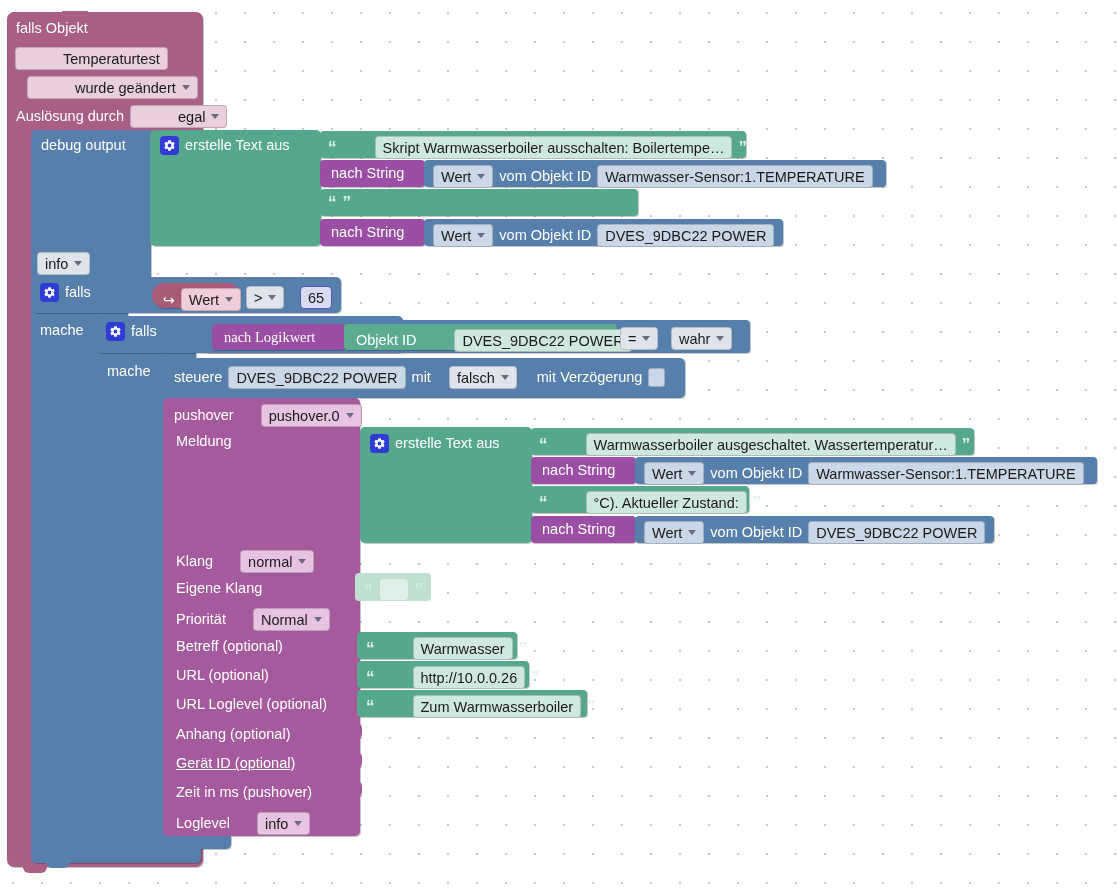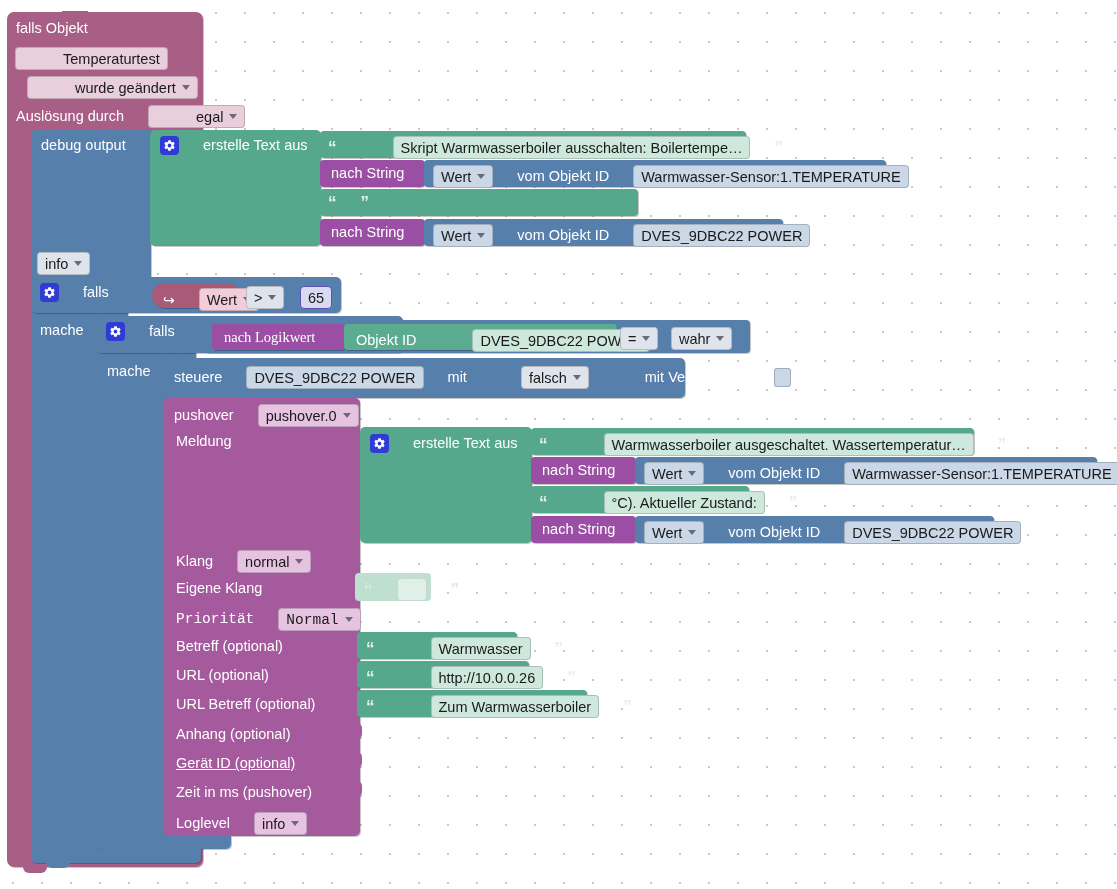--- a/index.html
+++ b/index.html
@@ -38,21 +38,21 @@
 
   
   .field{
     display:inline-flex;align-items:center;justify-content:center;
     height:21px;padding:0 7px;border-radius:4px;
     font-size:14.5px;color:#1a1a1a;white-space:nowrap;
     background:#e6e9f2;border:1px solid rgba(0,0,0,.18);
   }
   .field.light-pink{background:#e9cfdc;padding-left:47px;}
   .field.light-rose{background:#f0cdd8;}
-  .field.light-mag{background:#e7c3e2;}
+  .field.light-mag{background:#e7c3e2;margin-left:21px;}
   .field.light-green{background:#cfe8dd;margin-left:32px;}
   .field.light-blue{background:#c9d7e6;}
   .field.grey{background:#dfe4ec;}
   .field.num{background:#d9d9f2;border:1px solid #5b53b0;}
   .dd::after{
     content:"";margin-left:6px;
     border-left:4px solid transparent;border-right:4px solid transparent;
     border-top:5px solid #6a6a7a;display:inline-block;
   }
   .cb{
@@ -63,21 +63,21 @@
   .quote.dim{color:#d6ece2;}
 
   
   .gear{
     width:19px;height:19px;border-radius:4px;background:#2f3bd4;
     display:inline-flex;align-items:center;justify-content:center;
   }
   .gear svg{display:block;}
   .loop-ico{color:#fff;font-size:14px;}
 
-  .row{display:flex;align-items:center;gap:24px;}
+  .row{display:flex;align-items:center;gap:6px;}
   .shadow{filter:drop-shadow(1px 1px 0.6px rgba(0,0,0,.22));}
 </style>
 </head>
 <body>
 
 <div id="canvas">
 
   <div class="blk c-trigger shadow" style="left:7px;top:12px;width:196px;height:120px;border-radius:7px 7px 0 0;"></div>
 
   <div class="blk c-trigger" style="left:62px;top:11px;width:26px;height:7px;border-radius:0 0 6px 6px;"></div>
@@ -224,28 +224,28 @@
 
   <div class="blk lbl" style="left:176px;top:434px;">Meldung</div>
 
   <div class="blk row" style="left:176px;top:550px;">
     <span class="lbl">Klang</span>
     <span class="field light-mag dd">normal</span>
   </div>
 
   <div class="blk lbl" style="left:176px;top:581px;">Eigene Klang</div>
 
-  <div class="blk row" style="left:176px;top:608px;font-family:Liberation Mono, monospace;">
+  <div class="blk row" style="left:176px;top:608px;">
     <span class="lbl">Priorität</span>
     <span class="field light-mag dd">Normal</span>
   </div>
 
   <div class="blk lbl" style="left:176px;top:639px;">Betreff (optional)</div>
   <div class="blk lbl" style="left:176px;top:668px;">URL (optional)</div>
-  <div class="blk lbl" style="left:176px;top:697px;">URL Betreff (optional)</div>
+  <div class="blk lbl" style="left:176px;top:697px;">URL Loglevel (optional)</div>
   <div class="blk lbl" style="left:176px;top:727px;">Anhang (optional)</div>
   <div class="blk lbl" style="left:176px;top:756px;text-decoration:underline;">Gerät ID (optional)</div>
   <div class="blk lbl" style="left:176px;top:785px;">Zeit in ms (pushover)</div>
   <div class="blk row" style="left:176px;top:812px;">
     <span class="lbl">Loglevel</span>
     <span class="field light-mag dd">info</span>
   </div>
 
   <div class="blk c-magenta" style="left:353px;top:723px;width:9px;height:16px;border-radius:0 5px 5px 0;"></div>
   <div class="blk c-magenta" style="left:353px;top:752px;width:9px;height:16px;border-radius:0 5px 5px 0;"></div>

